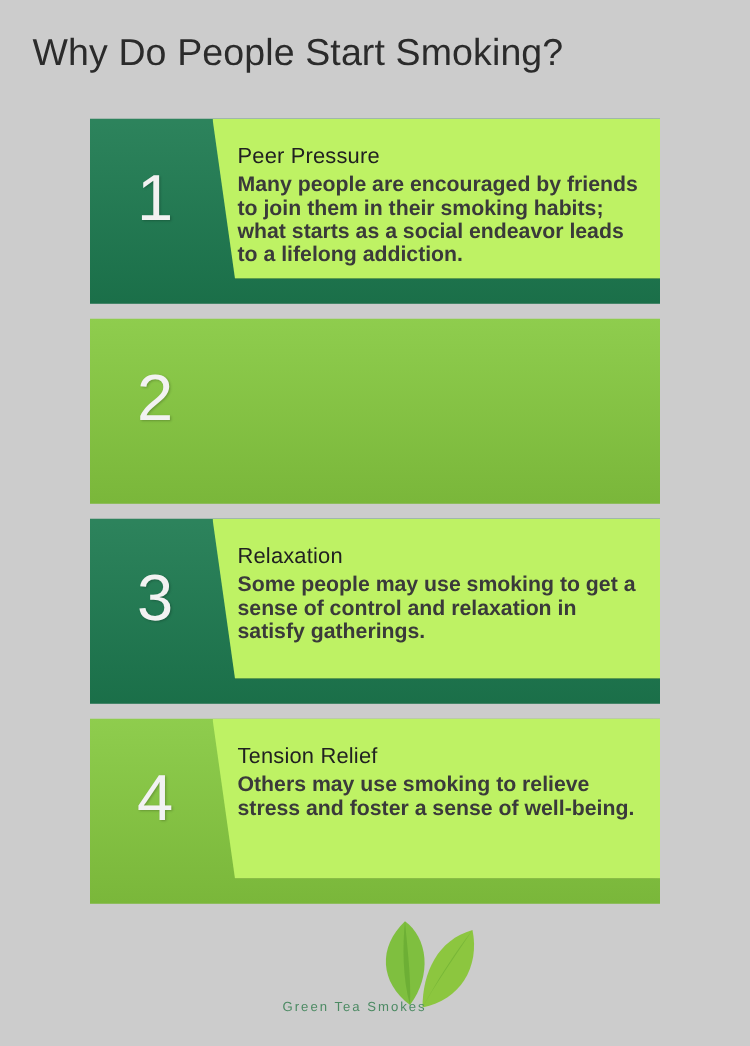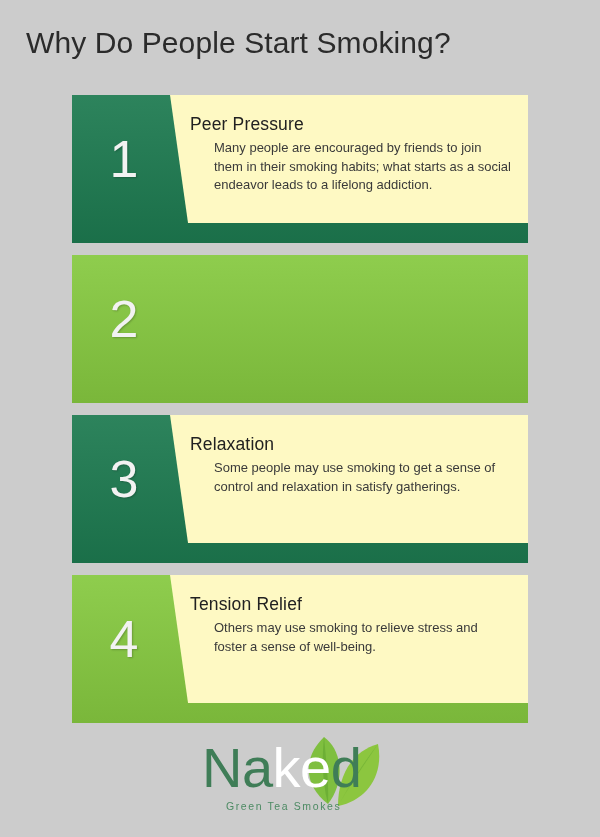--- a/index.html
+++ b/index.html
@@ -56,21 +56,21 @@
     background:linear-gradient(to bottom, rgba(255,255,255,.07), rgba(0,0,0,.09));
   }
 
   
   .card-panel {
     position:absolute;
     left:0;
     top:0;
     width:456px;
     height:128px;
-    background:#fef9c3;
+    background:#bef264;
     z-index:2;
     clip-path:polygon(98px 0, 456px 0, 456px 100%, 116px 100%);
     box-shadow:3px 3px 9px rgba(0,0,0,0.42);
   }
 
   .card-panel-inner {
     position:absolute;
     left:118px;
     top:19px;
     right:16px;
@@ -79,26 +79,25 @@
   .card-heading {
     font-size:17.5px;
     font-weight:300;
     color:#212121;
     letter-spacing:0.15px;
     margin-bottom:4px;
     white-space:nowrap;
   }
 
   .card-body {
-    font-size:13px;
+    font-size:17px;
     line-height:18.5px;
-    font-weight:400;
+    font-weight:700;
     color:#3a3a3a;
     max-width:322px;
-    margin-left:24px;
   }
 
   .card-number {
     position:absolute;
     left:0;
     top:0;
     width:98px;
     height:128px;
     z-index:3;
     display:flex;
@@ -213,17 +212,16 @@
 
     <svg class="logo-leaves" viewBox="0 0 90 72">
 
       <path d="M30 70 C6 52 4 24 26 3 C44 16 48 46 30 70 Z" fill="#7fbf3f"></path>
       <path d="M30 70 C24 48 24 22 26 3 C28 26 31 48 30 70 Z" fill="#5fa22e" opacity="0.55"></path>
 
       <path d="M40 72 C40 44 52 18 80 10 C86 40 70 66 40 72 Z" fill="#8cc63f"></path>
       <path d="M40 72 C52 50 66 28 80 10 C64 34 50 54 40 72 Z" fill="#63a82f" opacity="0.5"></path>
     </svg>
 
-    <div class="logo-word"><span>Na</span><span class="lw-ke">ke</span><span>d</span></div>
 
     <div class="logo-tagline">Green Tea Smokes</div>
   </div>
 </div>
 
 </body></html>

